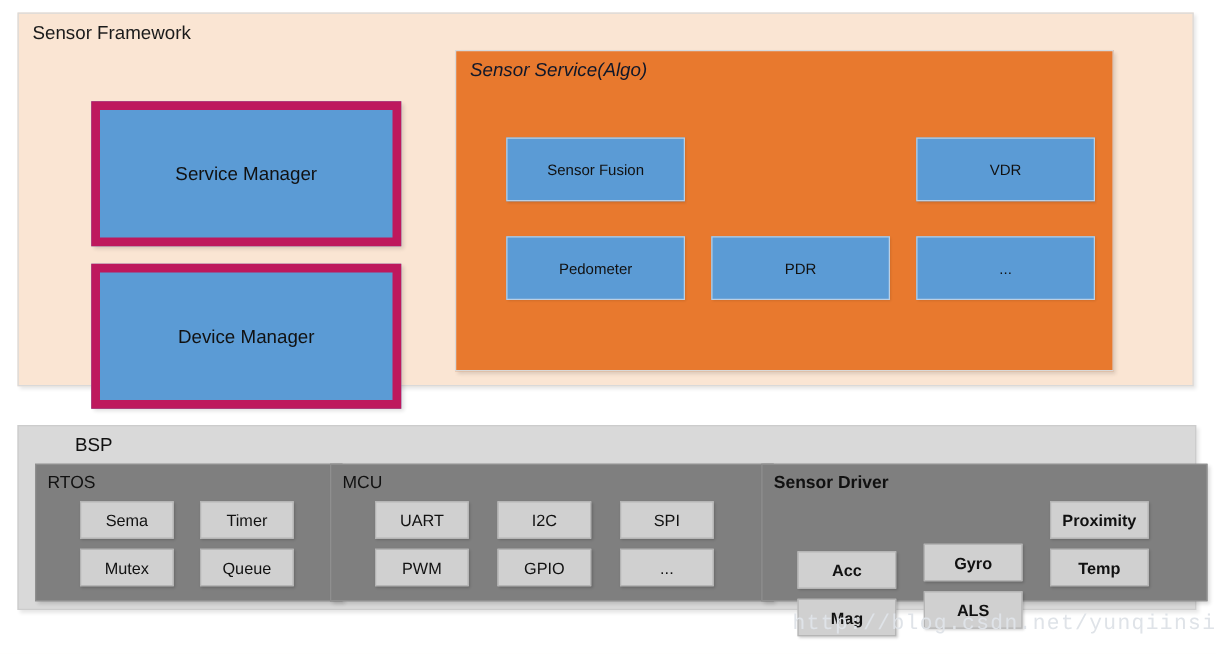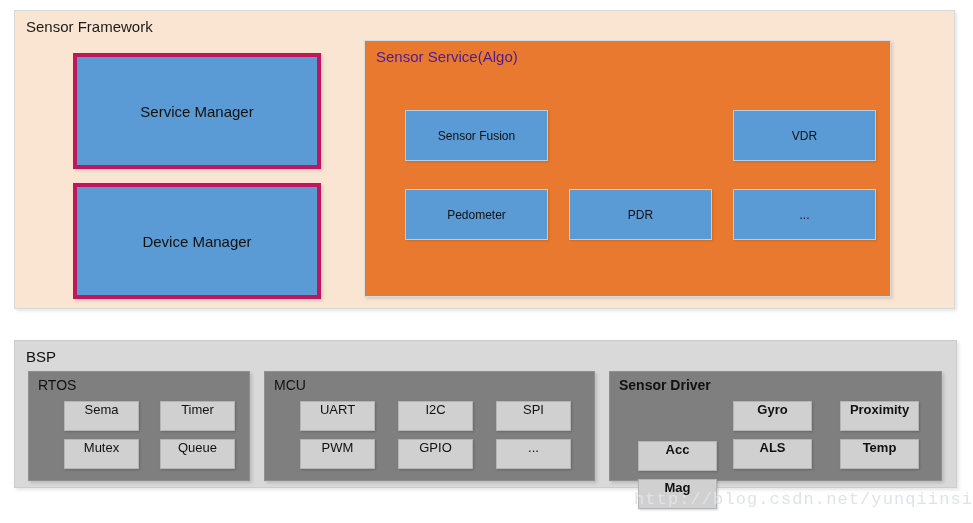--- a/index.html
+++ b/index.html
@@ -34,42 +34,43 @@
     top: 6px;
     font-size: 15px;
     color: #1a1a1a;
     line-height: 20px;
     white-space: nowrap;
   }
 
   
   .mgr-box {
     background: #5B9BD5;
-    border: 4px solid #be185d;
+    border: 7px solid #be185d;
     box-shadow: 2px 2px 3px rgba(0,0,0,0.12);
     display: flex;
     align-items: center;
     justify-content: center;
     color: #111111;
     font-size: 15px;
+    margin-top: 28px;
   }
   #service-manager-box { left: 58px; top: 42px;  width: 248px; height: 116px; }
   #device-manager-box  { left: 58px; top: 172px; width: 248px; height: 116px; }
 
   
   #sensor-service-panel {
     left: 349px;
     top: 29px;
     width: 527px;
     height: 257px;
     background: #E8792E;
     border: 1px solid #d9d9d9;
     box-shadow: 2px 2px 3px rgba(0,0,0,0.12);
   }
-  #sensor-service-panel .panel-title { color: #4c1d95; }
+  #sensor-service-panel .panel-title { color: #0f172a; font-style: italic; }
 
   .algo-box {
     position: absolute;
     background: #5B9BD5;
     border: 1px solid #b9cfe4;
     box-shadow: 1px 1px 2px rgba(0,0,0,0.12);
     display: flex;
     align-items: center;
     justify-content: center;
     color: #111111;
@@ -86,70 +87,71 @@
   
   #bsp-panel {
     left: 14px;
     top: 340px;
     width: 943px;
     height: 148px;
     background: #D9D9D9;
     border: 1px solid #cccccc;
     box-shadow: 2px 2px 3px rgba(0,0,0,0.10);
   }
-  #bsp-panel .panel-title { color: #111111; }
+  #bsp-panel .panel-title { color: #111111; margin-left: 34px; }
 
   .sub-panel {
     position: absolute;
     background: #7F7F7F;
     border: 1px solid #8f8f8f;
     box-shadow: 2px 2px 3px rgba(0,0,0,0.14);
     top: 30px;
     height: 108px;
+    padding-left: 24px;
   }
   .sub-panel .sub-title {
     position: absolute;
     left: 9px;
     top: 4px;
     font-size: 14px;
     color: #111111;
     line-height: 19px;
     white-space: nowrap;
   }
   #rtos-panel   { left: 13px;  width: 220px; }
   #mcu-panel    { left: 249px; width: 329px; }
   #driver-panel { left: 594px; width: 331px; font-weight: bold; }
 
   .leaf-box {
     position: absolute;
     background: #D0D0D0;
     border: 1px solid #b5b5b5;
     box-shadow: 1px 1px 2px rgba(0,0,0,0.18);
     display: flex;
-    align-items: flex-start;
+    align-items: center;
     justify-content: center;
     color: #111111;
     font-size: 13px;
     height: 28px;
   }
   .leaf-r1 { top: 29px; }
   .leaf-r2 { top: 67px; }
 
   
   .rtos-c1 { left: 35px;  width: 73px; }
   .rtos-c2 { left: 131px; width: 73px; }
 
   
   .mcu-c1 { left: 35px;  width: 73px; }
   .mcu-c2 { left: 133px; width: 73px; }
   .mcu-c3 { left: 231px; width: 73px; }
 
   
   .drv-c1 { left: 28px;  width: 77px; margin-top: 40px; }
-  .drv-c2 { left: 123px; width: 77px; }
+  .drv-c2 { left: 129px; width: 77px; margin-top: 34px; }
   .drv-c3 { left: 230px; width: 77px; }
 
   
   #watermark {
     left: 634px;
     top: 490px;
     font-family: "Liberation Mono", monospace;
     font-size: 17px;
     letter-spacing: 1.1px;
     color: #dfe3e8;

